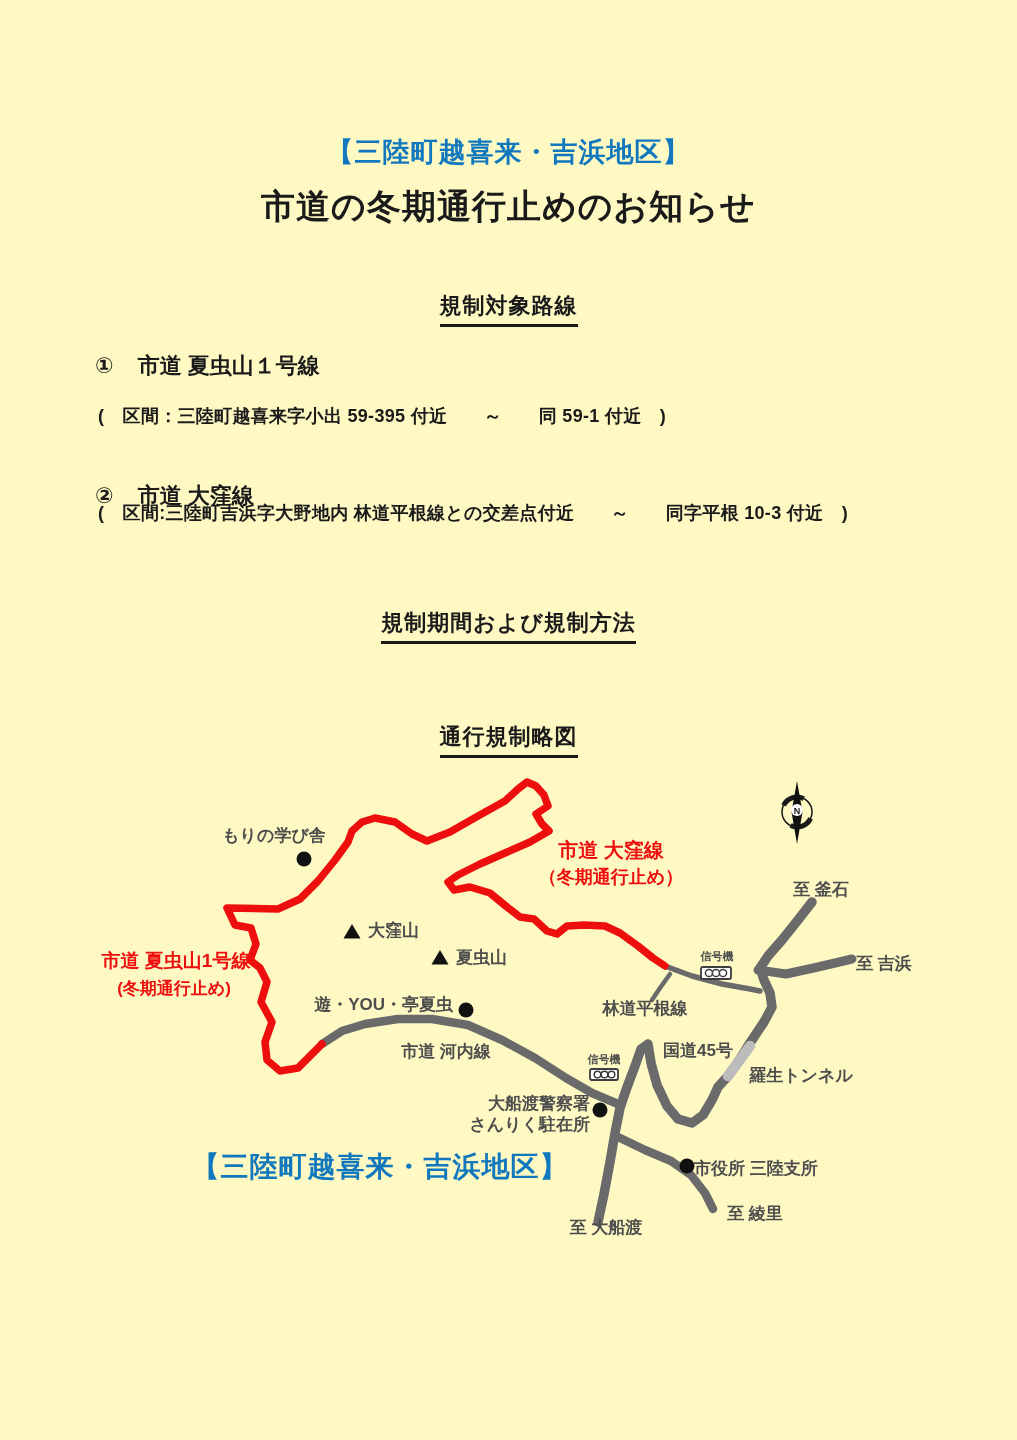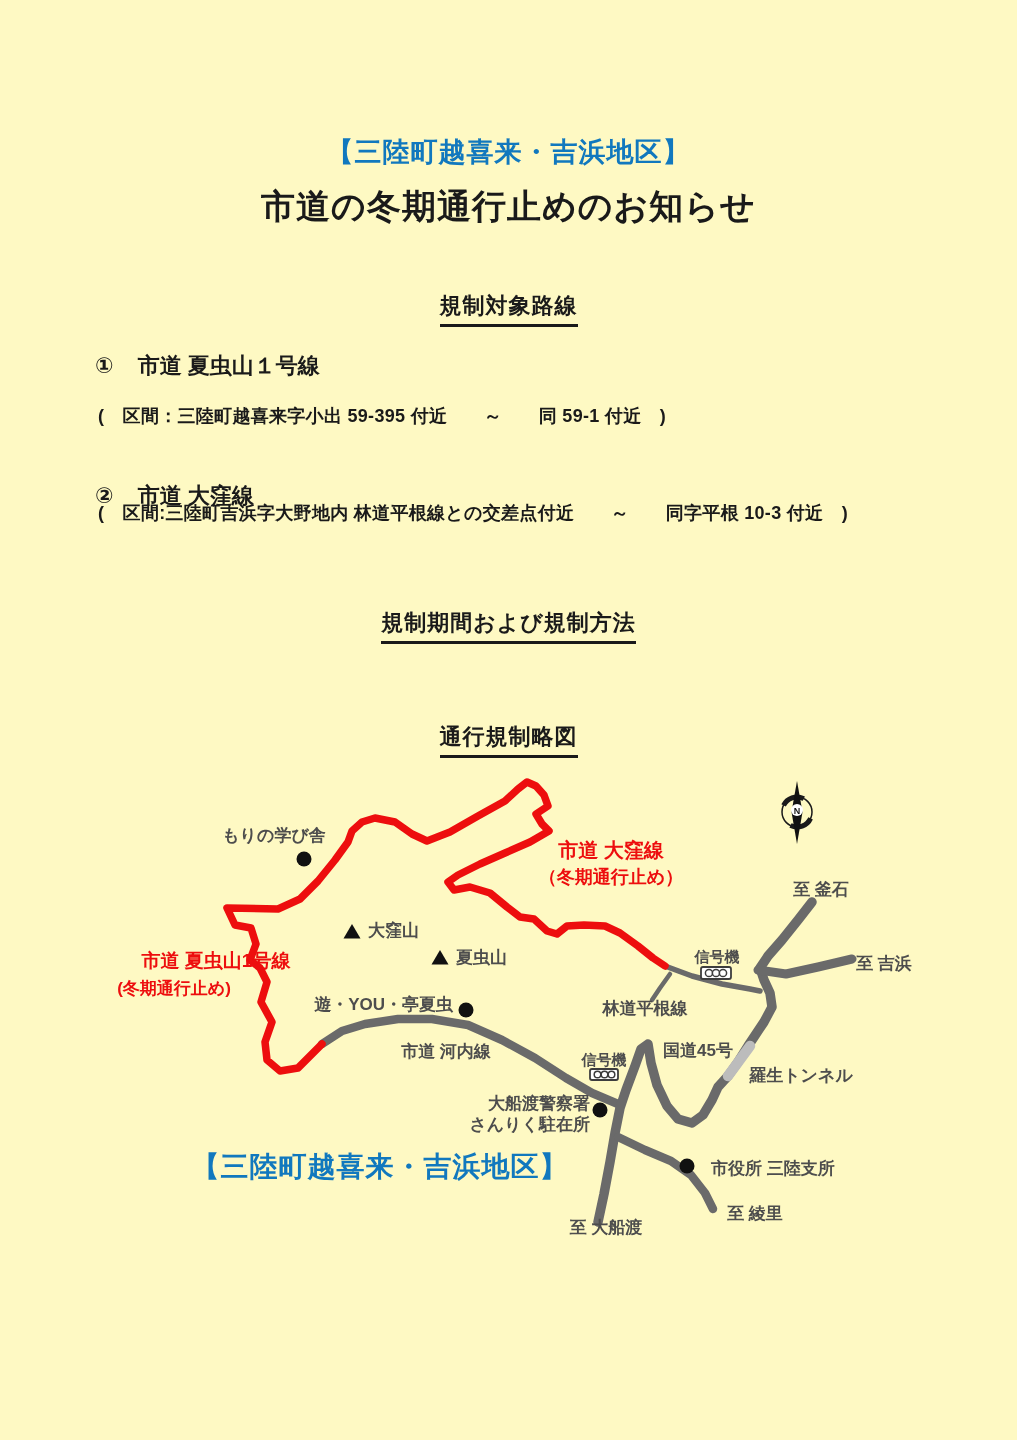--- a/index.html
+++ b/index.html
@@ -45,21 +45,21 @@
   .mlabel {
     position:absolute;
     font-size:17px;
     color:#4d4d4d;
     white-space:nowrap;
     transform:translate(-50%,-50%);
     line-height:1.25;
   }
   .mlabel.left-anchor  { transform:translate(0,-50%); }
   .mlabel.right-anchor { transform:translate(-100%,-50%); text-align:right; }
-  .mlabel.small { font-size:15px; }
+  .mlabel.small { font-size:11px; }
   .rlabel { color:#ED0E0E; }
   .area-label { font-size:28px; color:#1178BE; letter-spacing:1px; }
 </style>
 </head>
 <body>
 
 <div class="page">
 
   <div class="center-row region-heading blue">【三陸町越喜来・吉浜地区】</div>
   <div class="center-row doc-title">市道の冬期通行止めのお知らせ</div>
@@ -147,22 +147,22 @@
   <div class="mlabel" style="left:821px; top:890px;">至 釜石</div>
   <div class="mlabel" style="left:884px; top:964px;">至 吉浜</div>
   <div class="mlabel" style="left:606px; top:1228px;">至 大船渡</div>
   <div class="mlabel" style="left:755px; top:1214px;">至 綾里</div>
 
   <div class="mlabel right-anchor" style="left:590px; top:1114px;">
     <div>大船渡警察署</div>
     <div>さんりく駐在所</div>
   </div>
 
-  <div class="mlabel left-anchor" style="left:711px; top:1169px;text-align:right;">市役所 三陸支所</div>
+  <div class="mlabel left-anchor" style="left:694px; top:1169px;text-align:right;">市役所 三陸支所</div>
 
-  <div class="mlabel rlabel" style="left:176px; top:961px; font-size:19px;margin-left:40px;">市道 夏虫山1号線</div>
+  <div class="mlabel rlabel" style="left:176px; top:961px; font-size:19px;">市道 夏虫山1号線</div>
   <div class="mlabel rlabel" style="left:174px; top:989px; font-size:17px;">(冬期通行止め)</div>
   <div class="mlabel rlabel" style="left:611px; top:850px; font-size:20px;">市道 大窪線</div>
   <div class="mlabel rlabel" style="left:611px; top:877px; font-size:18px;">（冬期通行止め）</div>
 
   <div class="mlabel area-label" style="left:380px; top:1166px;">【三陸町越喜来・吉浜地区】</div>
 
 </div>
 
 </body></html>

